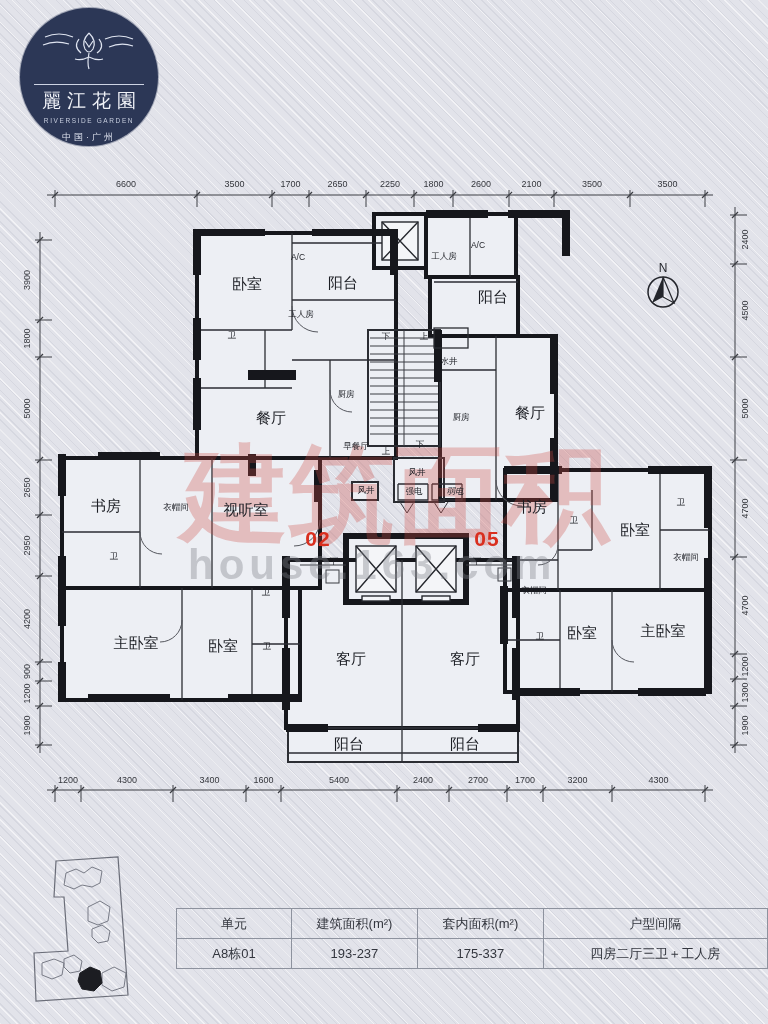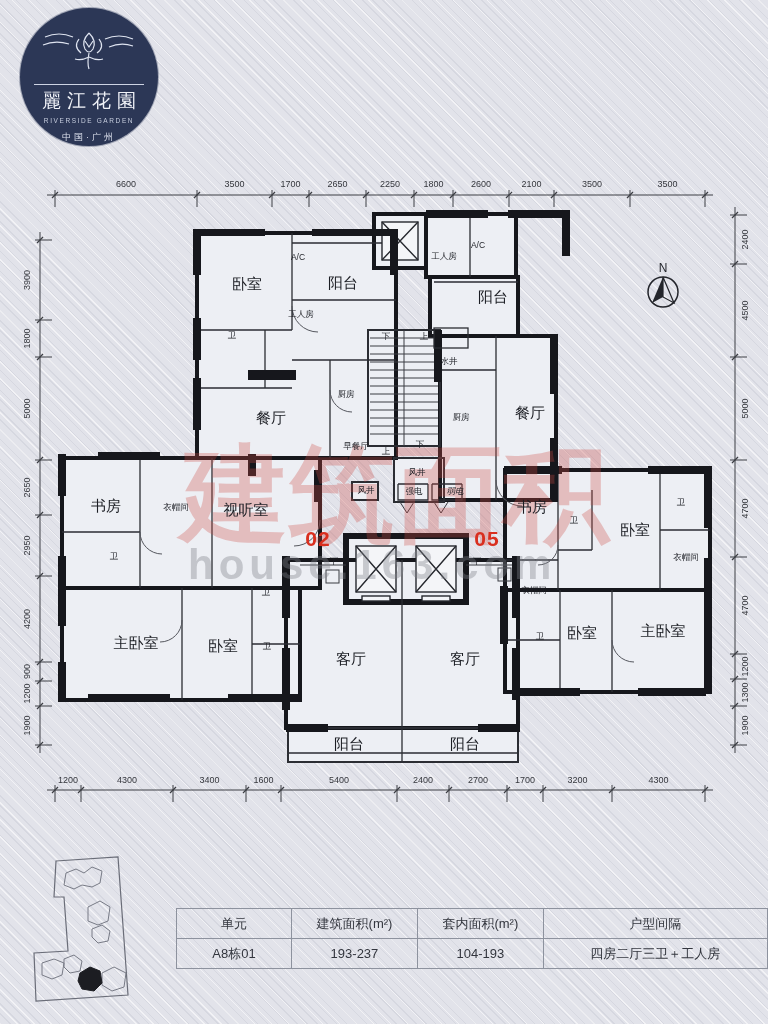--- a/index.html
+++ b/index.html
@@ -388,19 +388,19 @@
           <th class="col-unit">单元</th>
           <th class="col-b">建筑面积(m²)</th>
           <th class="col-i">套内面积(m²)</th>
           <th class="col-h">户型间隔</th>
         </tr>
       </thead>
     <tbody id="t-body">
         <tr>
           <td>A8栋01</td>
           <td>193-237</td>
-          <td>104-193</td>
+          <td>175-337</td>
           <td>四房二厅三卫＋工人房</td>
         </tr>
       </tbody>
   </table>
 
 </div>
 
 </body></html>

